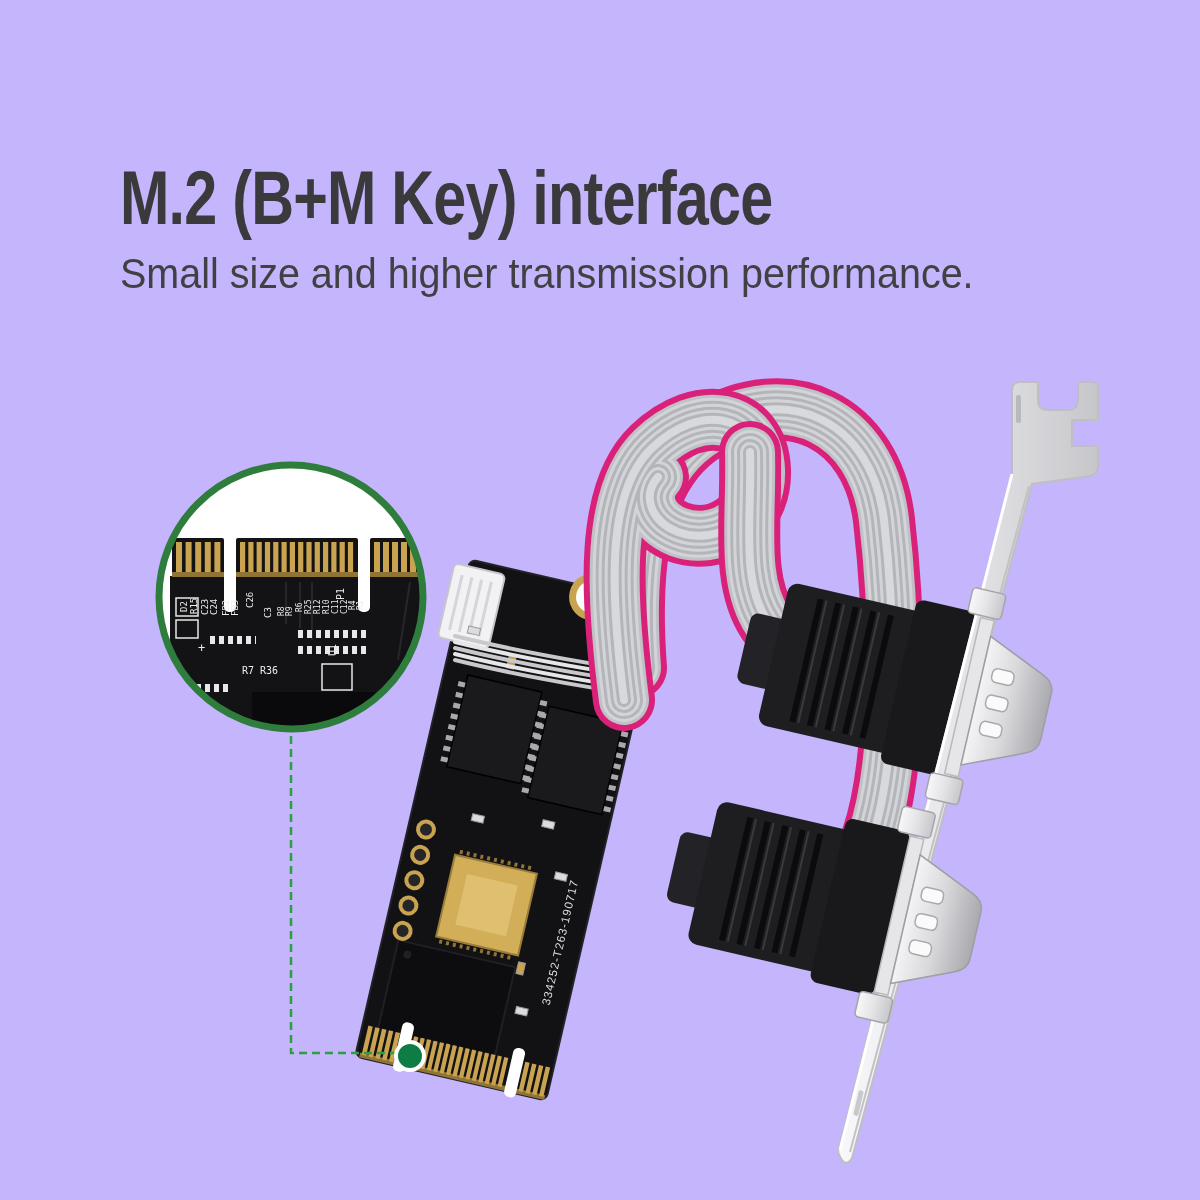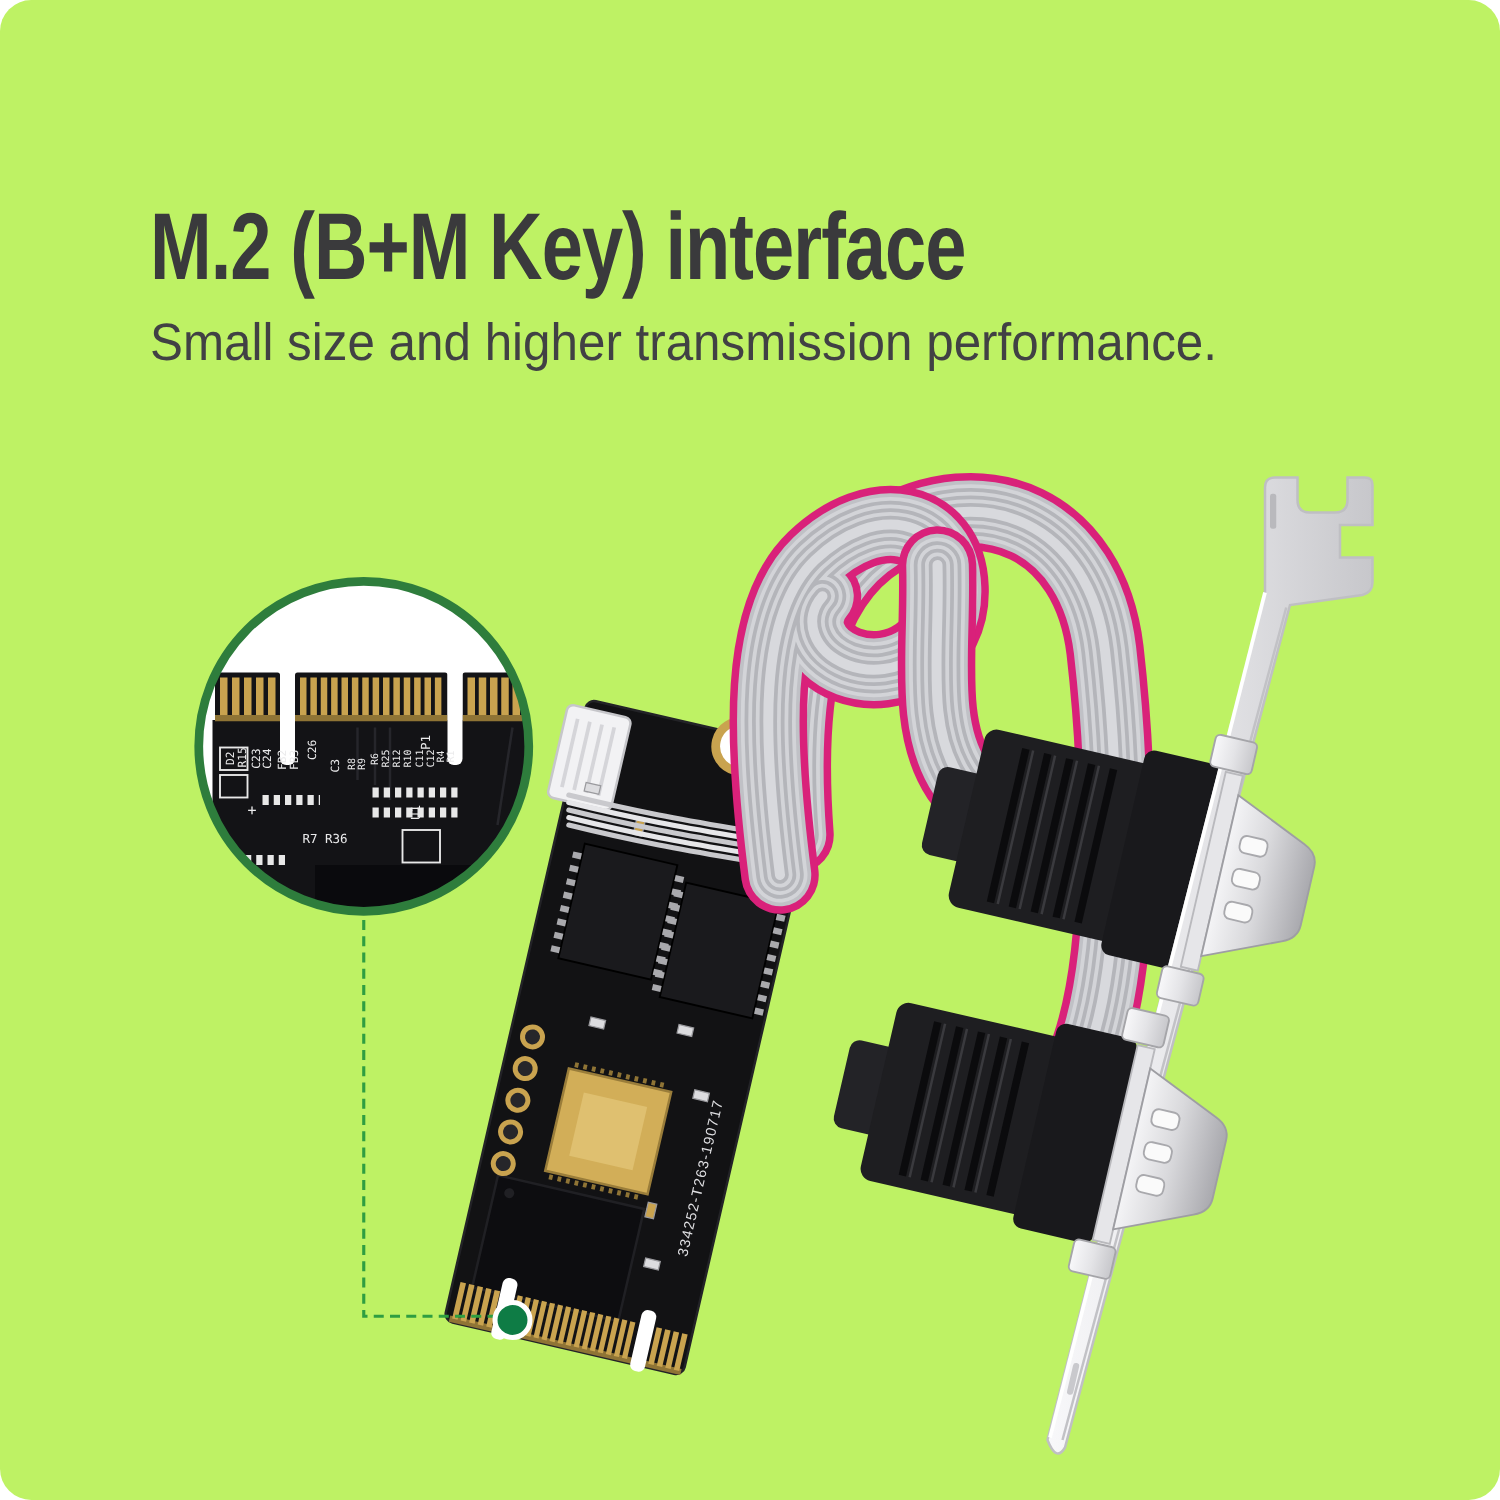--- a/index.html
+++ b/index.html
@@ -1,17 +1,17 @@
 <!DOCTYPE html>
 <html><head>
 <meta charset="utf-8">
 <style>
   html,body{margin:0;padding:0;background:#ffffff;}
-  .canvas{position:relative;width:1200px;height:1200px;background:#bef264;overflow:hidden;
-          font-family:"Liberation Sans",sans-serif;border-radius:25px;}
+  .canvas{position:relative;width:1200px;height:1200px;background:#c4b5fd;overflow:hidden;
+          font-family:"Liberation Sans",sans-serif;}
   .hdr{position:absolute;left:120px;top:160px;width:1000px;}
   .hdr h1{margin:0;font-size:76px;font-weight:700;color:#3a3a3c;line-height:1.0;
           letter-spacing:-1px;transform:scaleX(.78);transform-origin:left center;white-space:nowrap;}
   .hdr p{margin:14px 0 0 0;font-size:42px;font-weight:400;color:#414144;
          transform:scaleX(.94);transform-origin:left center;white-space:nowrap;}
   svg{position:absolute;left:0;top:0;}
   .cab{fill:none;stroke-linecap:round;stroke-linejoin:round;}
   .w62{stroke-width:62px;} .w50{stroke-width:50px;stroke:#c0c1c6;}
   .w44{stroke-width:44px;stroke:#d3d4d8;} .w38{stroke-width:38px;stroke:#b4b5ba;}
   .w32{stroke-width:32px;stroke:#d3d4d8;} .w26{stroke-width:26px;stroke:#b4b5ba;}

